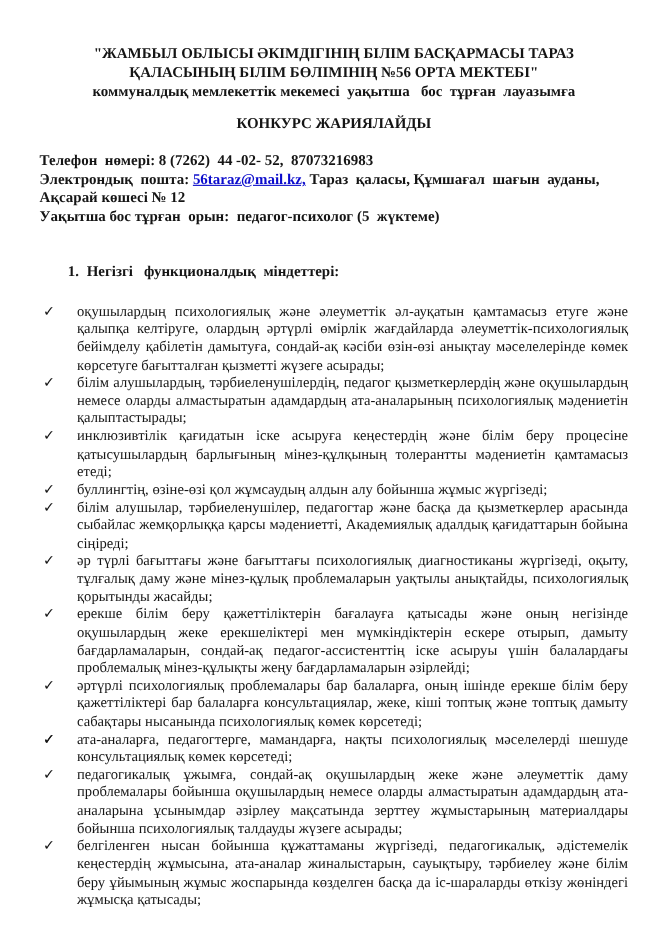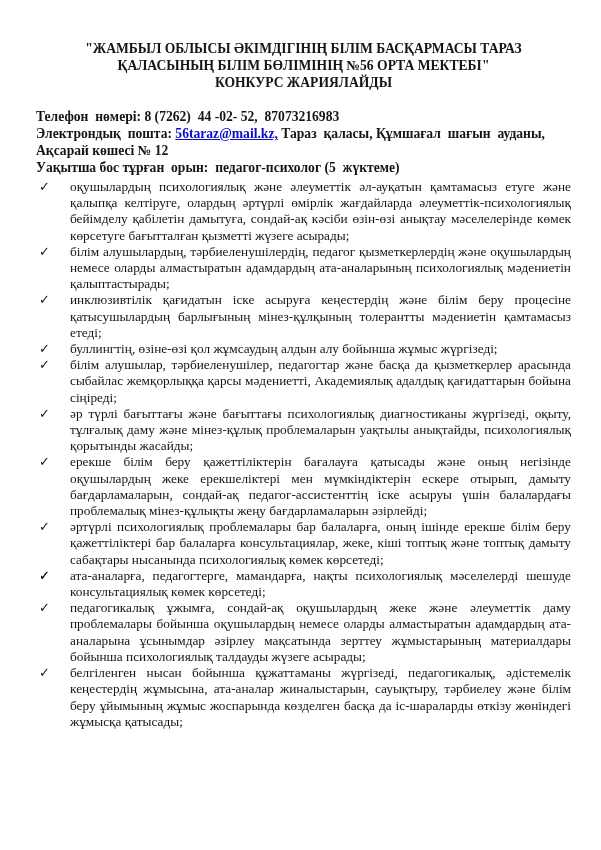--- a/index.html
+++ b/index.html
@@ -17,21 +17,21 @@
   }
   
   .doc-header {
     text-align: center;
     font-weight: bold;
     font-size: 13.6px;
     line-height: 17px;
   }
   .doc-header .title { white-space: normal; }
   .doc-header .subtitle { white-space: pre-wrap; }
-  .doc-header .announce { white-space: pre-wrap; }
+  .doc-header .announce { white-space: pre-wrap; margin-top: 12px; }
   
   .info-block {
     margin-top: 17px;
     font-weight: bold;
     font-size: 13.6px;
     line-height: 17px;
   }
   .info-line { white-space: pre-wrap; }
   .email-link {
     color: #0b0bcc;
@@ -68,29 +68,33 @@
     font-size: 13px;
   }
 </style>
 </head>
 <body>
 
 <div class="page">
 
   <div class="doc-header">
     <div class="title">"ЖАМБЫЛ ОБЛЫСЫ ӘКІМДІГІНІҢ БІЛІМ БАСҚАРМАСЫ ТАРАЗ ҚАЛАСЫНЫҢ БІЛІМ БӨЛІМІНІҢ №56 ОРТА МЕКТЕБІ"</div>
+    <div class="subtitle">коммуналдық мемлекеттік мекемесі  уақытша   бос  тұрған  лауазымға</div>
     <div class="announce">КОНКУРС ЖАРИЯЛАЙДЫ</div>
   </div>
 
   <div class="info-block">
     <div class="info-line">Телефон  нөмері: 8 (7262)  44 -02- 52,  87073216983</div>
     <div class="info-line"><span>Электрондық  пошта: </span><a href="#" class="email-link">56taraz@mail.kz,</a><span> Тараз  қаласы, Құмшағал  шағын  ауданы, Ақсарай көшесі № 12</span></div>
     <div class="info-line">Уақытша бос тұрған  орын:  педагог-психолог (5  жүктеме)</div>
   </div>
 
+  <div class="sec-heading">
+    <span class="sec-num">1.</span><span>Негізгі   функционалдық  міндеттері:</span>
+  </div>
 
   <ul class="duties">
     <li class="duty"><span class="check">✓</span><span>оқушылардың психологиялық және әлеуметтік әл-ауқатын қамтамасыз етуге және қалыпқа келтіруге, олардың әртүрлі өмірлік жағдайларда әлеуметтік-психологиялық бейімделу қабілетін дамытуға, сондай-ақ кәсіби өзін-өзі анықтау мәселелерінде көмек көрсетуге бағытталған қызметті жүзеге асырады;</span></li>
     <li class="duty"><span class="check">✓</span><span>білім алушылардың, тәрбиеленушілердің, педагог қызметкерлердің және оқушылардың немесе оларды алмастыратын адамдардың ата-аналарының психологиялық мәдениетін қалыптастырады;</span></li>
     <li class="duty"><span class="check">✓</span><span>инклюзивтілік қағидатын іске асыруға кеңестердің және білім беру процесіне қатысушылардың барлығының мінез-құлқының толерантты мәдениетін қамтамасыз етеді;</span></li>
     <li class="duty"><span class="check">✓</span><span>буллингтің, өзіне-өзі қол жұмсаудың алдын алу бойынша жұмыс жүргізеді;</span></li>
     <li class="duty"><span class="check">✓</span><span>білім алушылар, тәрбиеленушілер, педагогтар және басқа да қызметкерлер арасында сыбайлас жемқорлыққа қарсы мәдениетті, Академиялық адалдық қағидаттарын бойына сіңіреді;</span></li>
     <li class="duty"><span class="check">✓</span><span>әр түрлі бағыттағы және бағыттағы психологиялық диагностиканы жүргізеді, оқыту, тұлғалық даму және мінез-құлық проблемаларын уақтылы анықтайды, психологиялық қорытынды жасайды;</span></li>
     <li class="duty"><span class="check">✓</span><span>ерекше білім беру қажеттіліктерін бағалауға қатысады және оның негізінде оқушылардың жеке ерекшеліктері мен мүмкіндіктерін ескере отырып, дамыту бағдарламаларын, сондай-ақ педагог-ассистенттің іске асыруы үшін балалардағы проблемалық мінез-құлықты жеңу бағдарламаларын әзірлейді;</span></li>
     <li class="duty"><span class="check">✓</span><span>әртүрлі психологиялық проблемалары бар балаларға, оның ішінде ерекше білім беру қажеттіліктері бар балаларға консультациялар, жеке, кіші топтық және топтық дамыту сабақтары нысанында психологиялық көмек көрсетеді;</span></li>

